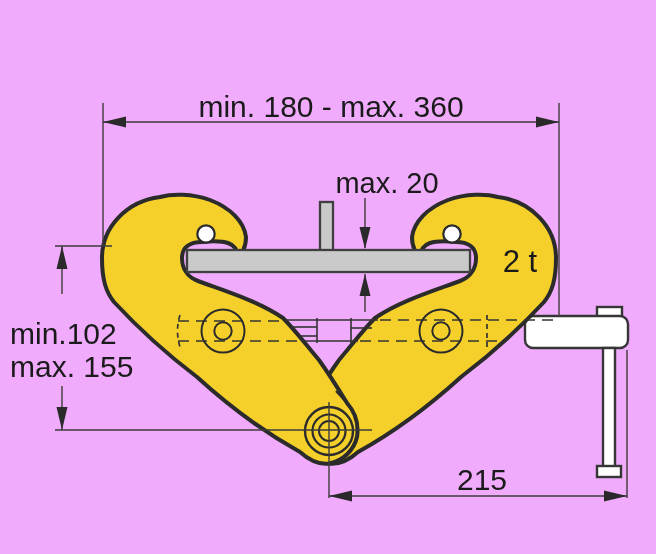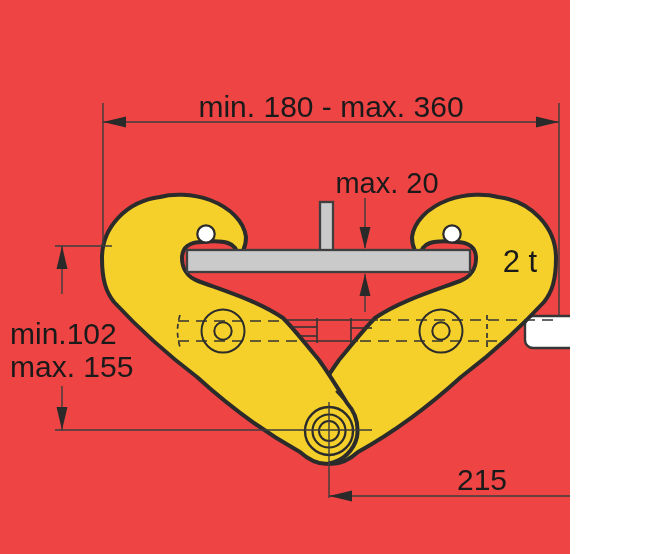--- a/index.html
+++ b/index.html
@@ -1,16 +1,16 @@
 <!DOCTYPE html>
 <html><head>
 <meta charset="utf-8">
 <style>
   html,body{margin:0;padding:0;background:#ffffff;}
-  .stage{width:570px;height:554px;position:relative;background:#ef4444;overflow:hidden;}
+  .stage{width:656px;height:554px;position:relative;background:#f0abfc;overflow:hidden;}
   svg{display:block;}
   text{font-family:"Liberation Sans", sans-serif;fill:#1a1a1a;}
   .dimline{stroke:#3c3c3c;stroke-width:1.4;fill:none;}
   .dash{stroke:#333333;stroke-width:1.7;fill:none;stroke-dasharray:11 7;}
   .dashcap{stroke:#333333;stroke-width:1.7;fill:none;stroke-dasharray:5 4;}
   .spindle{stroke:#333333;stroke-width:1.6;fill:none;}
   .arrow{fill:#2a2a2a;stroke:none;}
   .jaw{fill:#F5D02B;stroke:#2B2B2B;stroke-width:4;stroke-linejoin:round;}
   .beam{fill:#CACACA;stroke:#3F3F3F;stroke-width:2.3;}
   .hw{fill:#FFFFFF;stroke:#363636;stroke-width:2.4;}

